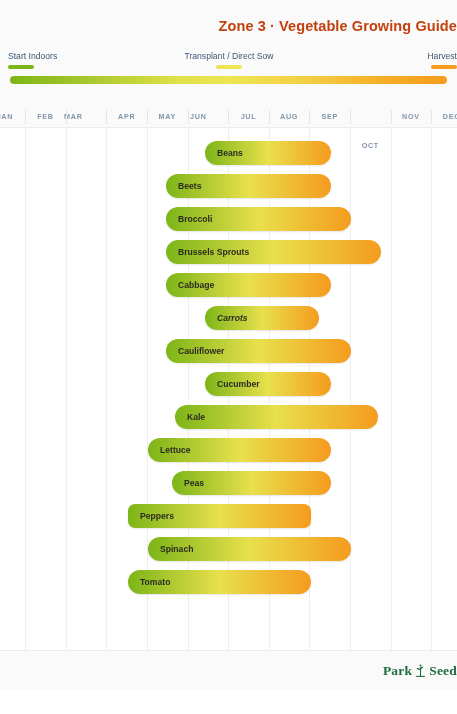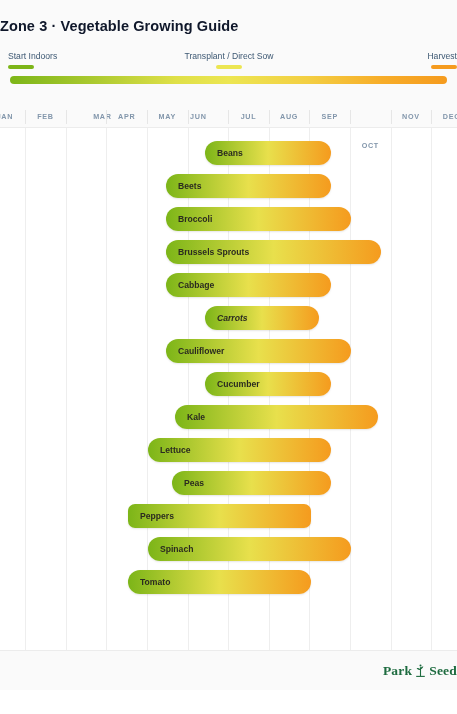--- a/index.html
+++ b/index.html
@@ -17,24 +17,24 @@
 
   
   .header {
     position: absolute; left: 0; top: 0;
     width: 457px; height: 106px;
     background: #fafafa;
   }
   .title {
     position: absolute; left: 0; top: 18px;
     width: 457px;
-    text-align: left;
+    text-align: right;
     font-size: 14.5px;
     font-weight: bold;
-    color: #0f172a;
+    color: #c2410c;
     letter-spacing: 0.1px;
   }
 
   
   .legend {
     position: absolute; left: 0; top: 51px;
     width: 457px; height: 22px;
   }
   .legend-item { position: absolute; text-align: center; }
   .legend-label {
@@ -163,21 +163,21 @@
     </div>
 
     <div class="gradient-bar" style="background:linear-gradient(to right,#7cb518 0%,#a8c82e 18%,#dfe048 38%,#ece652 50%,#f3cf43 68%,#f7ad29 85%,#f59b1e 100%)"></div>
   </div>
 
   <div class="chart">
     <div class="months">
         <div class="month-cell" style="left: -15.4px;">JAN</div>
         <div class="month-cell" style="left: 25.2px;">FEB</div>
         <div class="month-sep" style="left: 25.2px;"></div>
-        <div class="month-cell" style="left: 71px; text-align: right;">MAR</div>
+        <div class="month-cell" style="left: 53px;">MAR</div>
         <div class="month-sep" style="left: 65.8px;"></div>
         <div class="month-cell" style="left: 106.4px;">APR</div>
         <div class="month-sep" style="left: 106.4px;"></div>
         <div class="month-cell" style="left: 147px;">MAY</div>
         <div class="month-sep" style="left: 147px;"></div>
         <div class="month-cell" style="left: 178px;">JUN</div>
         <div class="month-sep" style="left: 187.6px;"></div>
         <div class="month-cell" style="left: 228.2px;">JUL</div>
         <div class="month-sep" style="left: 228.2px;"></div>
         <div class="month-cell" style="left: 268.8px;">AUG</div>

